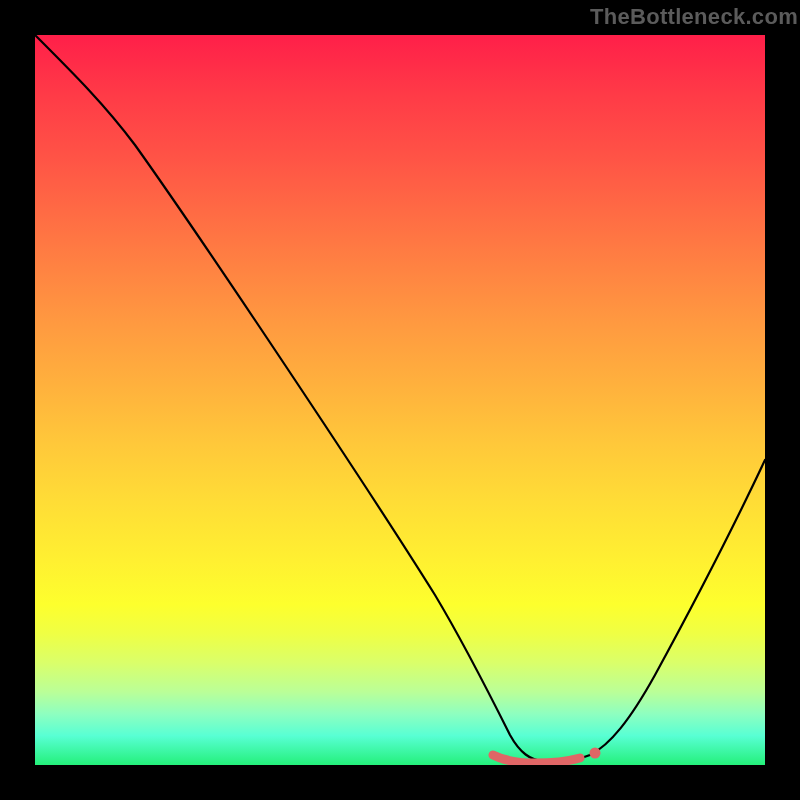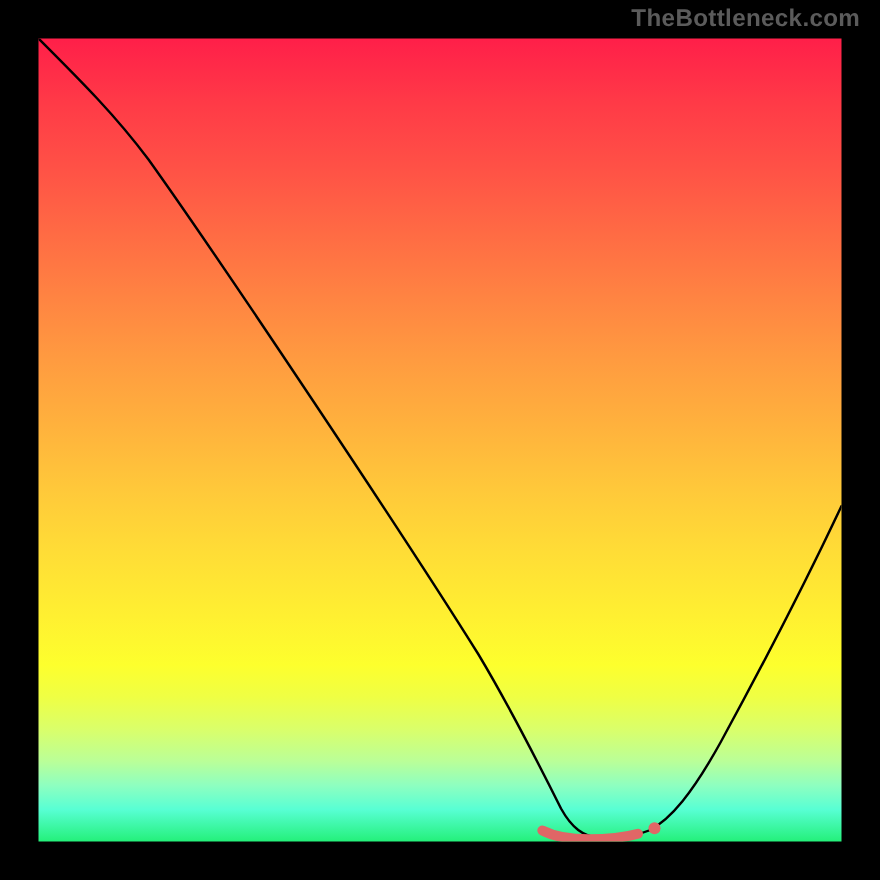--- a/index.html
+++ b/index.html
@@ -13,21 +13,21 @@
   }
   .frame {
     position: relative;
     width: 800px;
     height: 800px;
     background: #000;
   }
   .watermark {
     position: absolute;
     top: 4px;
-    right: 18px;
+    right: 2px;
     color: #5b5b5b;
     font-size: 22px;
     font-weight: 600;
     letter-spacing: 0.3px;
   }
   .plot-area {
     position: absolute;
     left: 35px;
     top: 35px;
     width: 730px;

